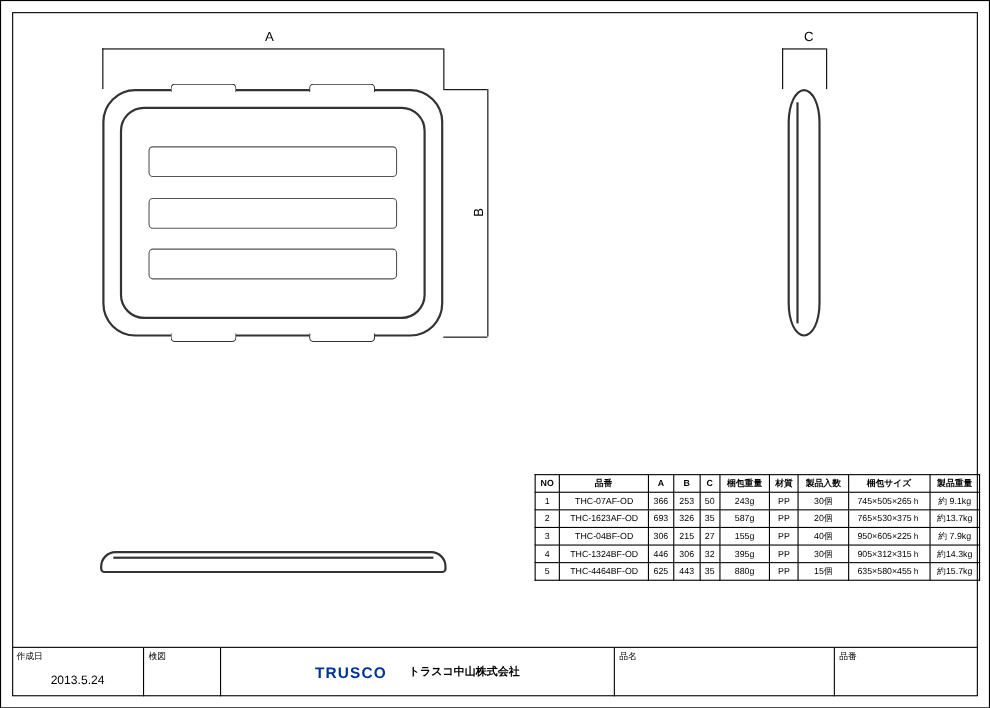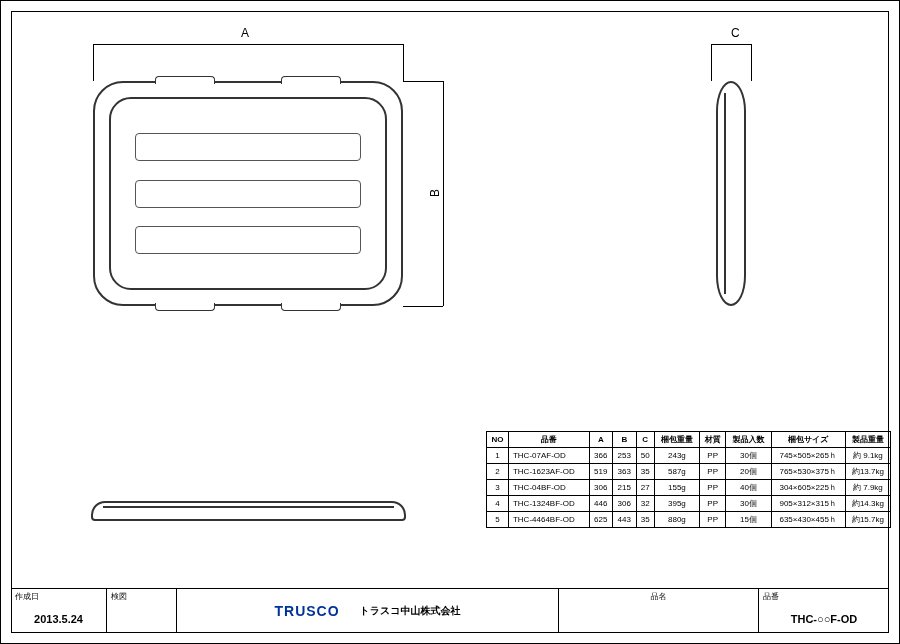--- a/index.html
+++ b/index.html
@@ -99,40 +99,40 @@
       width: 405px;
       border-collapse: collapse;
       font-size: 8px;
     }
     .spec-table th, .spec-table td {
       border: 1px solid #000;
       padding: 2px 3px;
       text-align: center;
       white-space: nowrap;
     }
-    .spec-table .pn { text-align: left; padding-left: 4px; }
+    .spec-table .pn { text-align: center; padding-left: 4px; }
     .title-block {
       position: absolute;
       bottom: 10px; left: 10px; right: 10px;
       height: 45px;
       border-top: 1px solid #000;
       display: flex;
     }
     .tb-cell {
       border-right: 1px solid #000;
       display: flex; flex-direction: column;
       font-size: 9px;
     }
     .tb-cell:last-child { border-right: none; }
     .tb-label { padding: 2px 4px; font-size: 8px; }
-    .tb-value { flex: 1; display: flex; align-items: center; justify-content: center; padding: 2px 6px; font-size: 11px; font-weight: bold; }
-    .tb-date { width: 96px; }
+    .tb-value { flex: 1; display: flex; align-items: center; justify-content: center; padding: 2px 6px; font-size: 11px; }
+    .tb-date { width: 120px; }
     .tb-check { width: 70px; }
     .tb-company { flex: 1; align-items: center; justify-content: center; flex-direction: row; gap: 20px; }
-    .tb-pname { width: 200px; align-items: center; }
+    .tb-pname { width: 200px; }
     .tb-pnum { width: 130px; }
     .trusco-logo { font-weight: 900; font-size: 14px; color: #003399; letter-spacing: 1px; }
     .company-name { font-weight: 700; font-size: 10px; }
   </style>
 </head>
 <body>
 
 <div class="sheet">
   <div class="inner-frame"></div>
 
@@ -196,39 +196,39 @@
             <td>50</td>
             <td>243g</td>
             <td>PP</td>
             <td>30個</td>
             <td>745×505×265ｈ</td>
             <td>約 9.1kg</td>
           </tr>
           <tr>
             <td>2</td>
             <td class="pn">THC-1623AF-OD</td>
-            <td>519</td>
-            <td>363</td>
+            <td>693</td>
+            <td>326</td>
             <td>35</td>
             <td>587g</td>
             <td>PP</td>
             <td>20個</td>
             <td>765×530×375ｈ</td>
             <td>約13.7kg</td>
           </tr>
           <tr>
             <td>3</td>
             <td class="pn">THC-04BF-OD</td>
             <td>306</td>
             <td>215</td>
             <td>27</td>
             <td>155g</td>
             <td>PP</td>
             <td>40個</td>
-            <td>304×605×225ｈ</td>
+            <td>950×605×225ｈ</td>
             <td>約 7.9kg</td>
           </tr>
           <tr>
             <td>4</td>
             <td class="pn">THC-1324BF-OD</td>
             <td>446</td>
             <td>306</td>
             <td>32</td>
             <td>395g</td>
             <td>PP</td>
@@ -238,21 +238,21 @@
           </tr>
           <tr>
             <td>5</td>
             <td class="pn">THC-4464BF-OD</td>
             <td>625</td>
             <td>443</td>
             <td>35</td>
             <td>880g</td>
             <td>PP</td>
             <td>15個</td>
-            <td>635×430×455ｈ</td>
+            <td>635×580×455ｈ</td>
             <td>約15.7kg</td>
           </tr>
         </tbody>
     </table>
   </div>
 
   <div class="title-block">
     <div class="tb-cell tb-date">
       <div class="tb-label">作成日</div>
       <div class="tb-value">2013.5.24</div>
@@ -262,16 +262,15 @@
     </div>
     <div class="tb-cell tb-company">
       <span class="trusco-logo">TRUSCO</span>
       <span class="company-name">トラスコ中山株式会社</span>
     </div>
     <div class="tb-cell tb-pname">
       <div class="tb-label">品名</div>
     </div>
     <div class="tb-cell tb-pnum">
       <div class="tb-label">品番</div>
-      <div class="tb-value">THC-○○F-OD</div>
     </div>
   </div>
 </div>
 
 </body></html>

